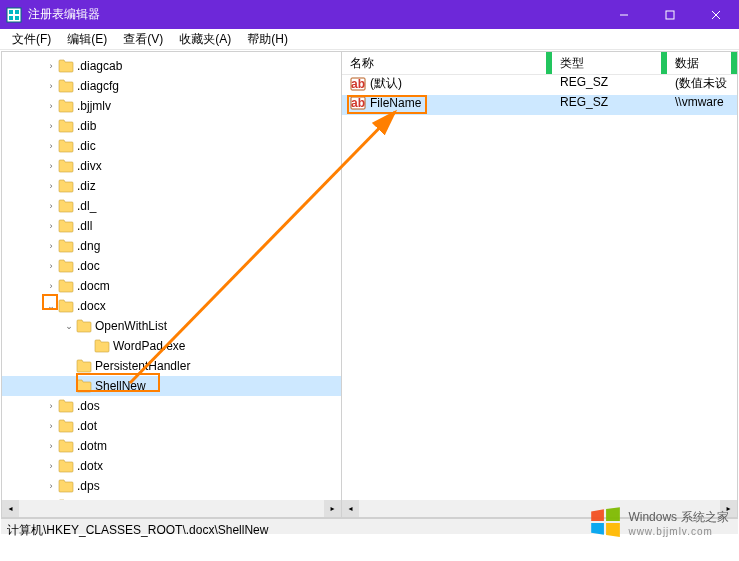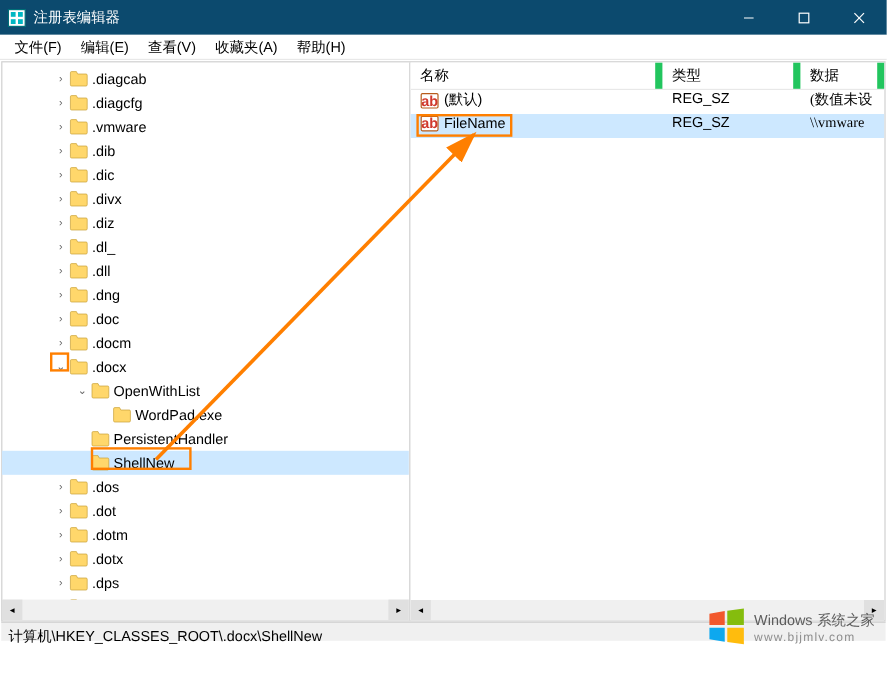--- a/index.html
+++ b/index.html
@@ -1,36 +1,36 @@
 <!DOCTYPE html>
 <html><head>
 <meta charset="utf-8">
 <style>
 * { margin:0; padding:0; box-sizing:border-box; font-family:"Microsoft YaHei","Segoe UI",Tahoma,sans-serif; font-size:12px; }
 body { width:739px; height:561px; background:#fff; overflow:hidden; position:relative; }
-.titlebar { height:29px; background:#0c4a6e; display:flex; align-items:center; color:#fff; }
+.titlebar { height:29px; background:#6d28d9; display:flex; align-items:center; color:#fff; }
 .titlebar .appicon { width:16px; height:16px; margin:0 6px; }
 .titlebar .title { flex:1; }
 .titlebar .winbtn { width:46px; height:29px; display:flex; align-items:center; justify-content:center; font-size:10px; }
 .menubar { height:21px; background:#fff; display:flex; align-items:center; border-bottom:1px solid #e8e8e8; padding-left:4px;}
 .menubar .menuitem { padding:2px 8px; }
 .splitter { display:flex; height:467px; border:1px solid #d0d0d0; margin:1px 1px 0 1px;}
 .tree-panel { width:340px; overflow:auto; border-right:1px solid #d0d0d0; position:relative;}
 .tree { padding:4px 0;}
 .tree-row { display:flex; align-items:center; height:20px; white-space:nowrap; position:relative;}
 .expander { width:14px; height:14px; display:flex; align-items:center; justify-content:center; font-size:9px; color:#666; }
 .folder-icon { width:16px; height:14px; margin-right:3px; }
 .tree-label { padding-right:6px; }
 .highlight-box { border:2px solid #ff7f00; position:absolute; pointer-events:none; z-index:5;}
 .list-panel { flex:1; overflow:auto; position:relative;}
 .list-header { display:flex; height:23px; border-bottom:1px solid #e8e8e8; align-items:center; background:#fff;}
 .list-header .col { padding-left:8px; border-right:6px solid #22c55e; height:100%; display:flex; align-items:center;}
 .col-name { width:210px;}
 .col-type { width:115px;}
-.col-data { flex:1;font-family:Liberation Serif, serif;}
+.col-data { flex:1;}
 .list-row { display:flex; height:20px; align-items:flex-start;}
 .list-row.selected { background:#cde8ff;}
 .list-row .cell { padding-left:8px; overflow:hidden; white-space:nowrap; text-overflow:ellipsis;}
 .val-icon { width:16px; height:16px; margin-right:4px; flex-shrink:0;}
 .statusbar { height:16px; border-top:1px solid #d0d0d0; padding:3px 6px; background:#f0f0f0; margin:0 1px;}
 .hscroll { position:absolute; bottom:0; left:0; right:0; height:17px; background:#f0f0f0; display:flex;}
 .hscroll .arrow { width:17px; height:17px; background:#e0e0e0; display:flex; align-items:center; justify-content:center; font-size:8px;}
 .watermark { position:absolute; right:10px; bottom:22px; display:flex; align-items:center; gap:6px; opacity:.95; pointer-events:none; z-index:20;}
 .watermark .wtxt { text-align:left;}
 .watermark .l1 { font-size:14px; color:#0078d4; font-weight:400;}
@@ -92,21 +92,21 @@
           <svg class="folder-icon" viewBox="0 0 16 14">
             <path d="M1 3 L1 12 Q1 13 2 13 L14 13 Q15 13 15 12 L15 4 Q15 3 14 3 L7 3 L6 1 L2 1 Q1 1 1 2 Z" fill="#ffd76b" stroke="#c9a23b" stroke-width="0.6"></path>
           </svg>
           <span class="tree-label">.diagcfg</span>
         </div>
         <div class="tree-row" style="padding-left: 42px;">
           <div class="expander">›</div>
           <svg class="folder-icon" viewBox="0 0 16 14">
             <path d="M1 3 L1 12 Q1 13 2 13 L14 13 Q15 13 15 12 L15 4 Q15 3 14 3 L7 3 L6 1 L2 1 Q1 1 1 2 Z" fill="#ffd76b" stroke="#c9a23b" stroke-width="0.6"></path>
           </svg>
-          <span class="tree-label">.vmware</span>
+          <span class="tree-label">.bjjmlv</span>
         </div>
         <div class="tree-row" style="padding-left: 42px;">
           <div class="expander">›</div>
           <svg class="folder-icon" viewBox="0 0 16 14">
             <path d="M1 3 L1 12 Q1 13 2 13 L14 13 Q15 13 15 12 L15 4 Q15 3 14 3 L7 3 L6 1 L2 1 Q1 1 1 2 Z" fill="#ffd76b" stroke="#c9a23b" stroke-width="0.6"></path>
           </svg>
           <span class="tree-label">.dib</span>
         </div>
         <div class="tree-row" style="padding-left: 42px;">
           <div class="expander">›</div>

